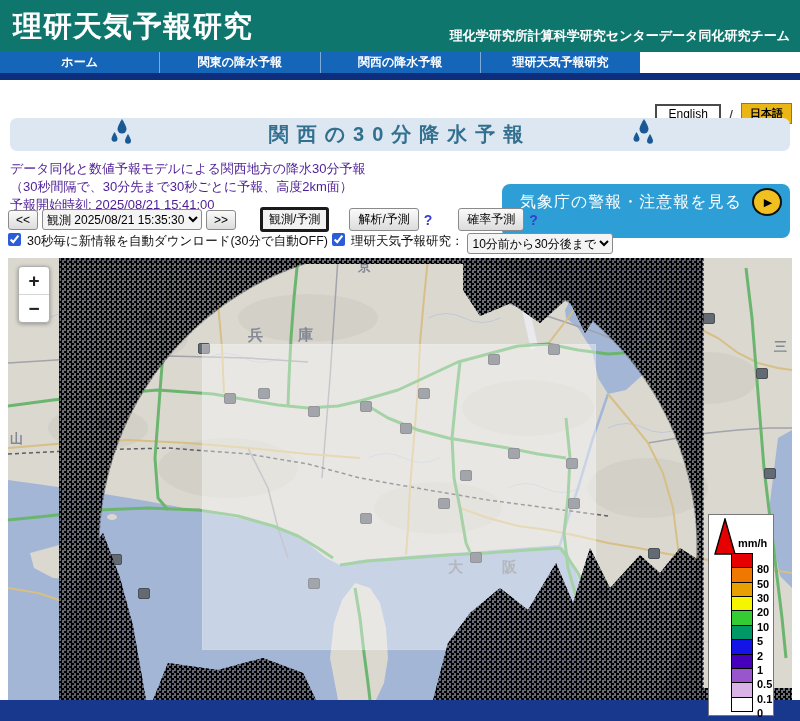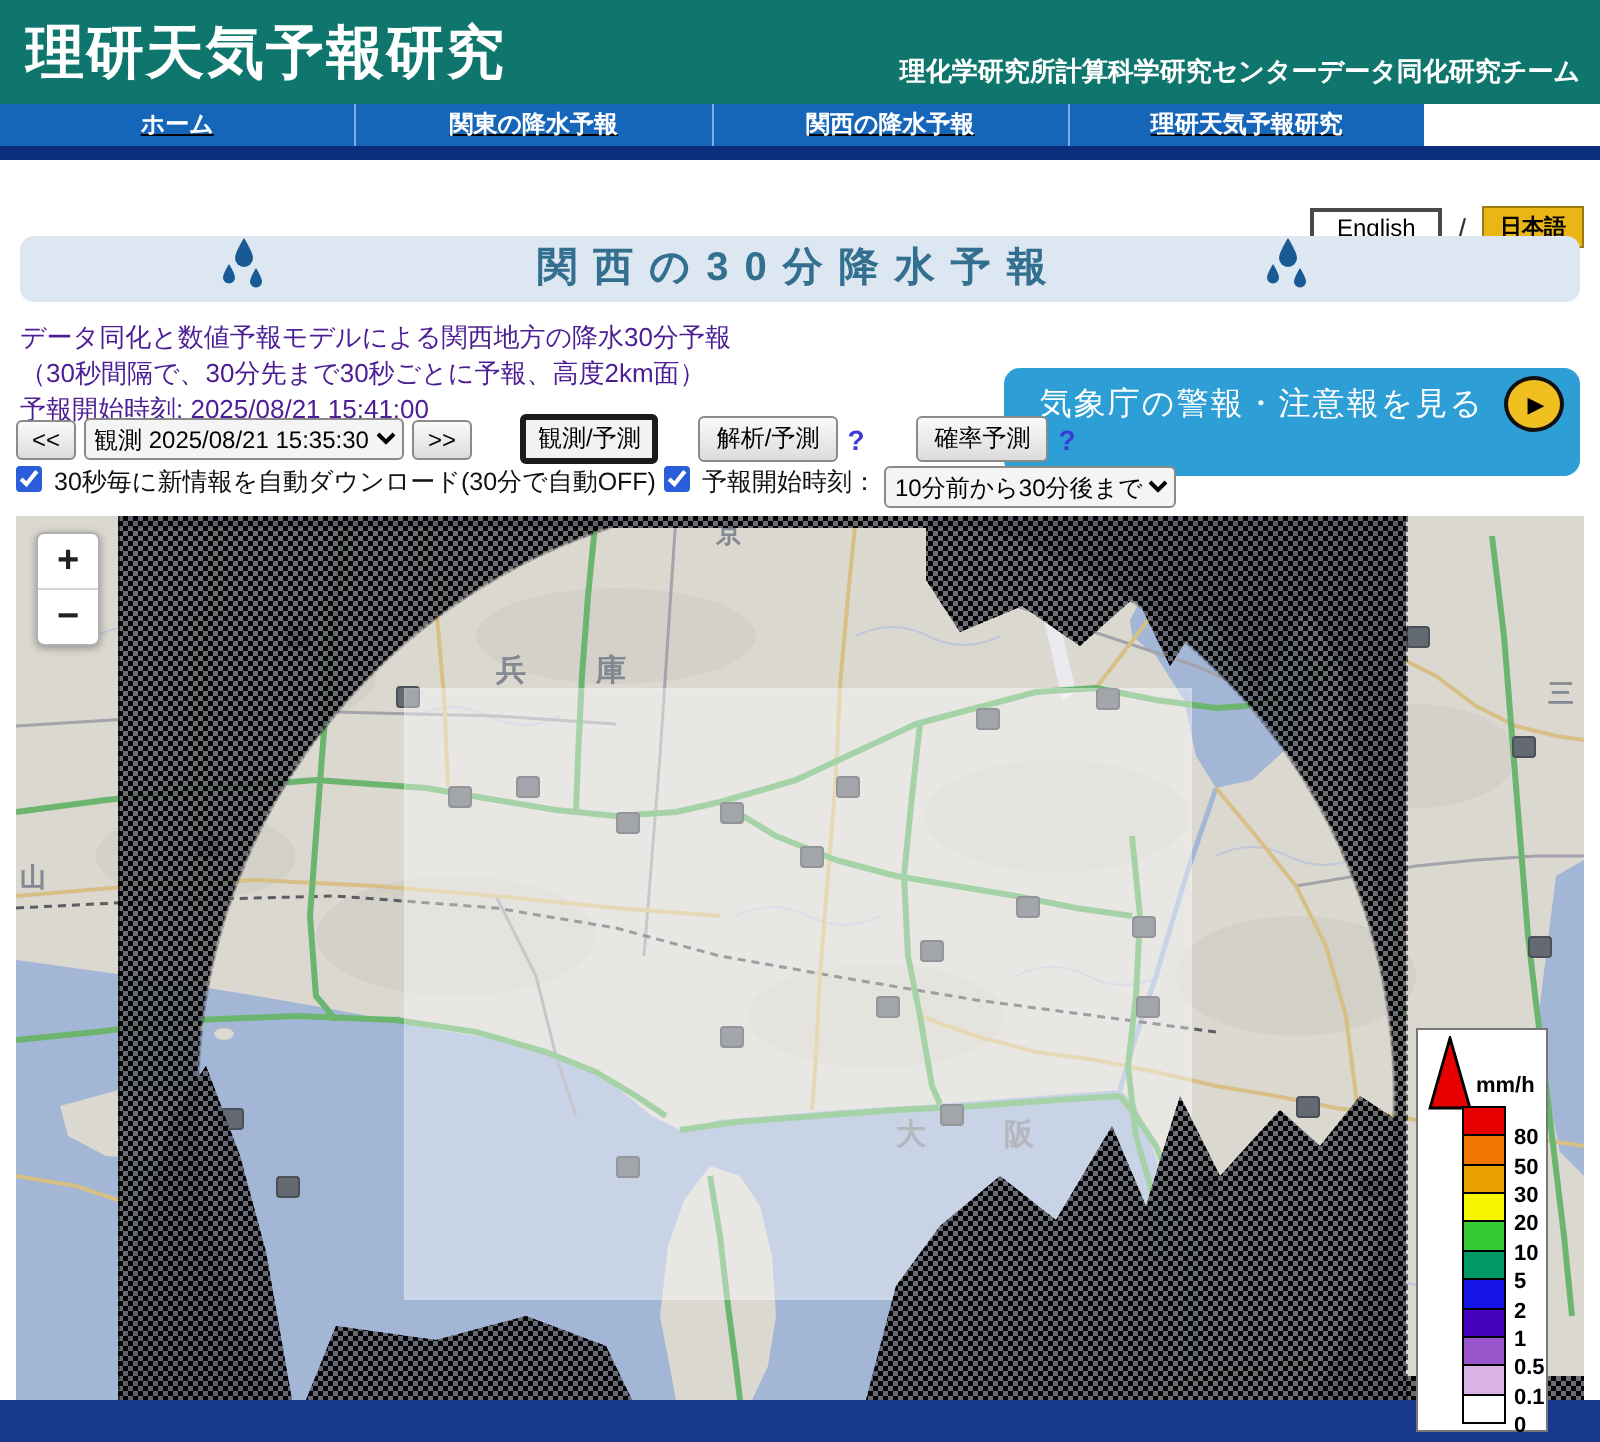--- a/index.html
+++ b/index.html
@@ -5,21 +5,21 @@
   html,body{margin:0;padding:0;background:#fff;}
   .page{position:relative;width:800px;height:721px;overflow:hidden;
         font-family:"Liberation Sans","DejaVu Sans",sans-serif;background:#fff;}
 
   
   .hdr{position:absolute;left:0;top:0;width:800px;height:52px;background:#0f766e;}
   .hdr-title{position:absolute;left:13px;top:7px;color:#fff;font-size:29px;font-weight:bold;letter-spacing:1px;}
   .hdr-sub{position:absolute;right:10px;bottom:7px;color:#fff;font-size:13px;font-weight:bold;}
 
   
-  .nav{position:absolute;left:0;top:52px;width:712px;height:21px;background:#1565b8;display:flex;text-decoration:underline;}
+  .nav{position:absolute;left:0;top:52px;width:640px;height:21px;background:#1565b8;display:flex;}
   .nav-item{flex:1;display:flex;align-items:center;justify-content:center;color:#fff;
             font-size:12px;font-weight:bold;border-left:1px solid rgba(255,255,255,.45);cursor:pointer;}
   .nav-item:first-child{border-left:none;}
   .nav-strip{position:absolute;left:0;top:73px;width:800px;height:7px;background:#0c2e7d;}
 
   
   .lang{position:absolute;top:88px;right:8px;display:flex;align-items:flex-end;gap:8px;margin-top:15px;}
   .btn-en{background:#fff;border:2px solid #4a4a4a;font-size:12px;padding:1px 11px;color:#000;}
   .lang-sep{font-size:15px;color:#333;}
   .btn-ja{background:#e9b616;border:1px solid #9a7a10;font-size:11px;font-weight:bold;padding:2px 8px;color:#000;}
@@ -163,21 +163,21 @@
     <a class="help">?</a>
     <span class="gap14"></span>
     <button class="btn btn-mode">確率予測</button>
     <a class="help">?</a>
   </div>
 
   <div class="row2">
     <input type="checkbox" checked="" style="">
     <span>30秒毎に新情報を自動ダウンロード(30分で自動OFF)</span>
     <input type="checkbox" checked="" class="ml10" style="">
-    <span>予報開始時刻：</span>
+    <span>理研天気予報研究：</span>
     <select>
       <option>10分前から30分後まで</option>
     </select>
   </div>
 
   <div class="map">
 
     <svg class="lyr" viewBox="0 0 784 442" style="z-index:1;">
       <rect x="0" y="0" width="784" height="442" fill="#ece7d8"></rect>
 

